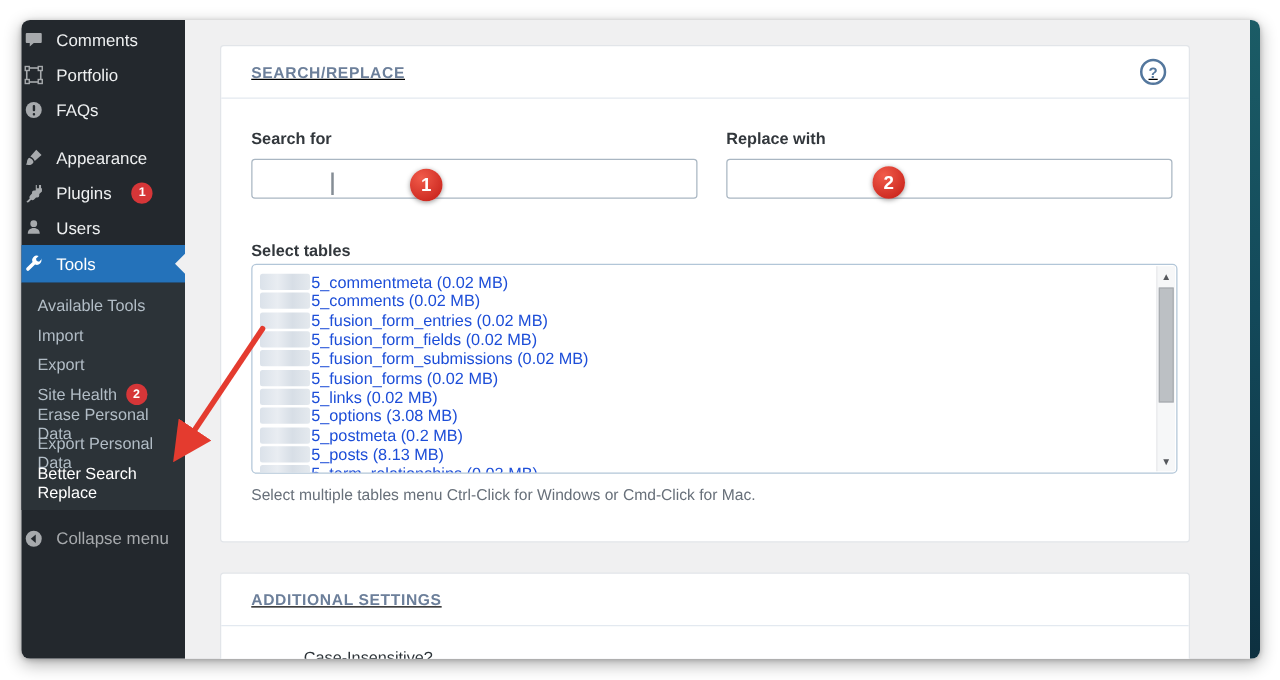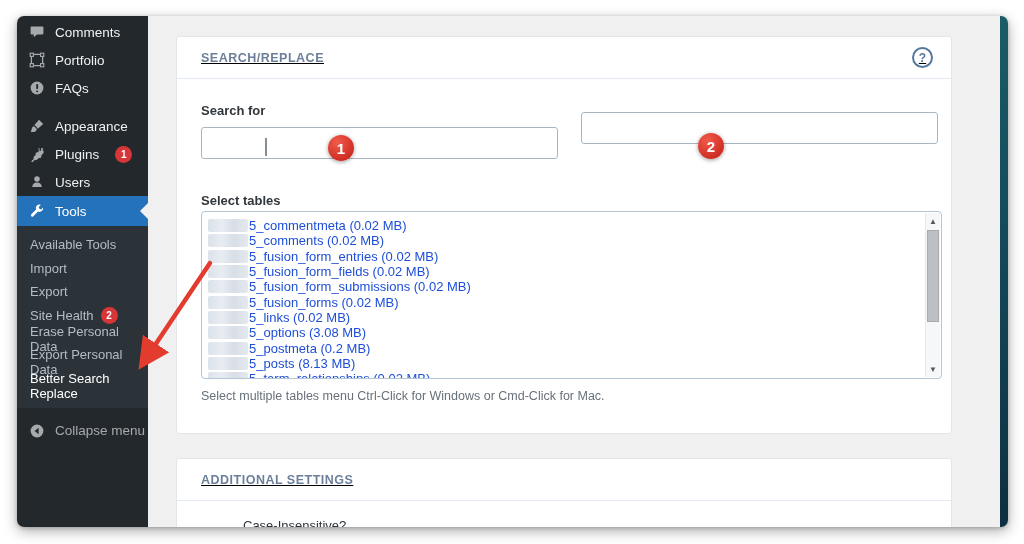--- a/index.html
+++ b/index.html
@@ -12,21 +12,21 @@
   }
 
   
   .teal-edge { position:absolute; right:0; top:0; bottom:0; width:8px;
     background:linear-gradient(180deg,#1b5c66 0%,#134а57 40%,#0d3343 100%);
     background:linear-gradient(180deg,#1b5c66 0%,#13495a 45%,#0d3040 100%); }
 
   
   .sidebar { position:absolute; left:0; top:0; bottom:0; width:131px; background:#23282d;
     display:flex; flex-direction:column; }
-  .mi { position:relative; display:flex; align-items:center; gap:9px; padding-left:11px;
+  .mi { position:relative; display:flex; align-items:center; gap:9px; padding-left:1px;
     height:28px; color:#eef0f1; font-size:13.5px; cursor:pointer; flex:0 0 auto; }
   .mi .ic { width:18px; height:18px; display:flex; align-items:center; justify-content:center; flex:0 0 18px; }
   .mi svg { display:block; }
   .spacer10 { height:10px; flex:0 0 10px; }
   .mi.active { background:#2472ba; color:#fff; height:30px; }
   .mi.active .notch { position:absolute; right:0; top:50%; margin-top:-8px; width:0; height:0;
     border-top:8px solid transparent; border-bottom:8px solid transparent; border-right:8px solid #f0f0f1; }
   .submenu { background:#2c3338; padding:7px 0 10px 0; flex:0 0 auto; }
   .smi { display:flex; align-items:center; height:23.5px; padding-left:13px;
     color:#b2bdc6; font-size:13px; cursor:pointer; }
@@ -211,20 +211,21 @@
         <span class="help-btn">?</span>
       </div>
 
       <div class="field-col col-a">
         <div class="field-label">Search for</div>
         <input class="txt-input" type="text" value="" style="">
       </div>
       <div class="caret"></div>
 
       <div class="field-col col-b">
+        <div class="field-label">Replace with</div>
         <input class="txt-input" type="text" value="" style="">
       </div>
 
       <div class="sec-label tables-label">Select tables</div>
 
       <div class="tablebox">
         <div class="tb-inner">
           <div class="trow">
               <span class="blurbox"></span>
               <span>5_commentmeta (0.02 MB)</span>

